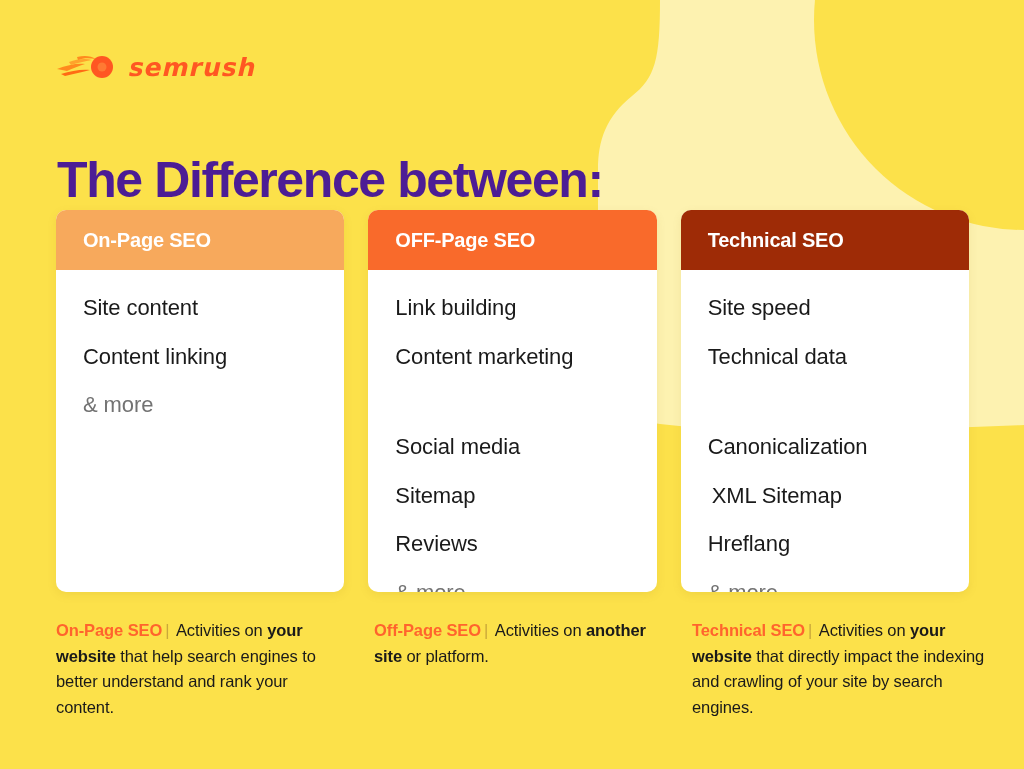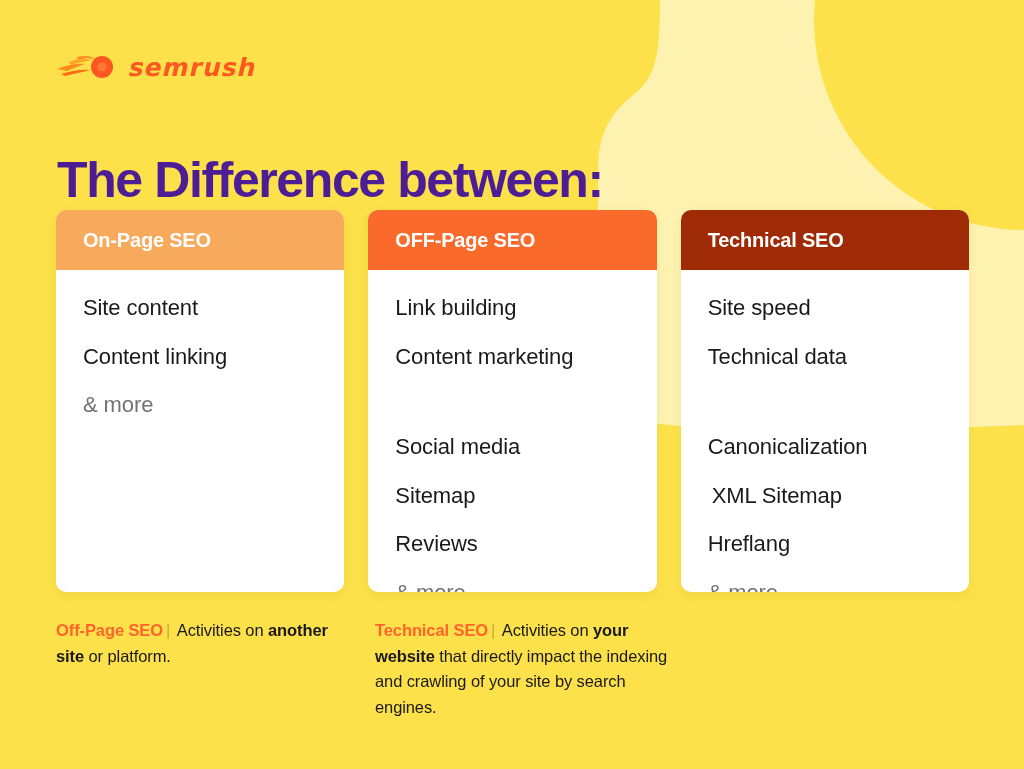--- a/index.html
+++ b/index.html
@@ -214,17 +214,18 @@
           <div class="item spacer"></div>
           <div class="item">Canonicalization</div>
           <div class="item indent">XML Sitemap</div>
           <div class="item">Hreflang</div>
           <div class="item muted">&amp; more</div>
         </div>
       </div>
     </div>
 
   <div id="captions">
+      <div class="caption"><span class="lead">On-Page SEO</span><span class="sep">|</span><span> Activities on </span><span class="strong">your website</span><span> that help search engines to better understand and rank your content.</span></div>
       <div class="caption"><span class="lead">Off-Page SEO</span><span class="sep">|</span><span> Activities on </span><span class="strong">another site</span><span> or platform.</span></div>
       <div class="caption"><span class="lead">Technical SEO</span><span class="sep">|</span><span> Activities on </span><span class="strong">your website</span><span> that directly impact the indexing and crawling of your site by search engines.</span></div>
     </div>
 
 </div>
 
 </body></html>

